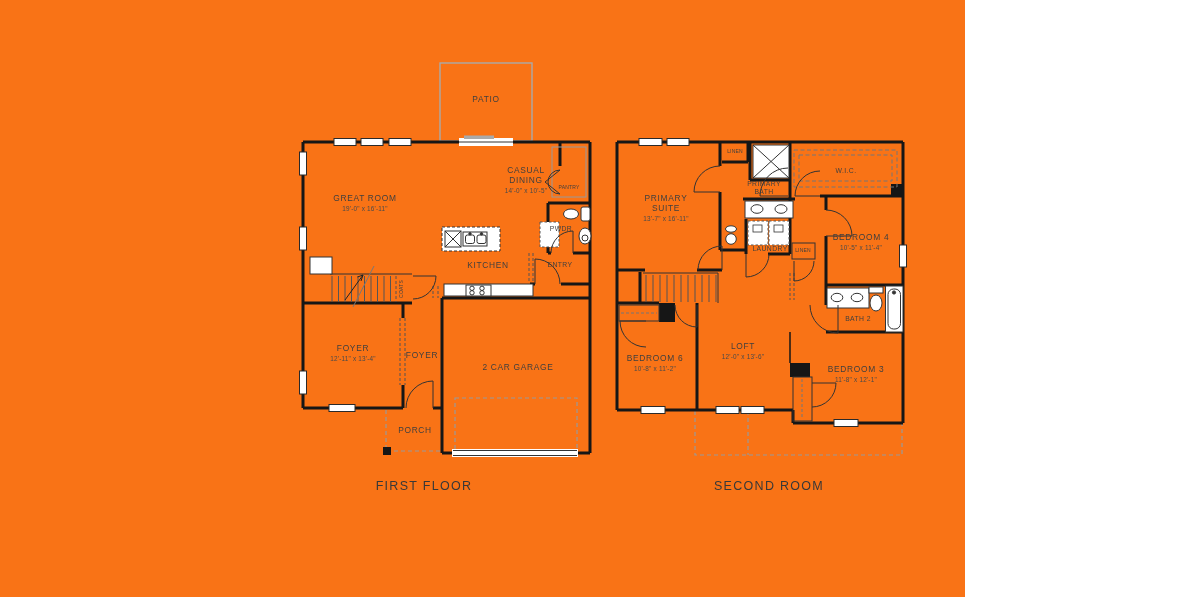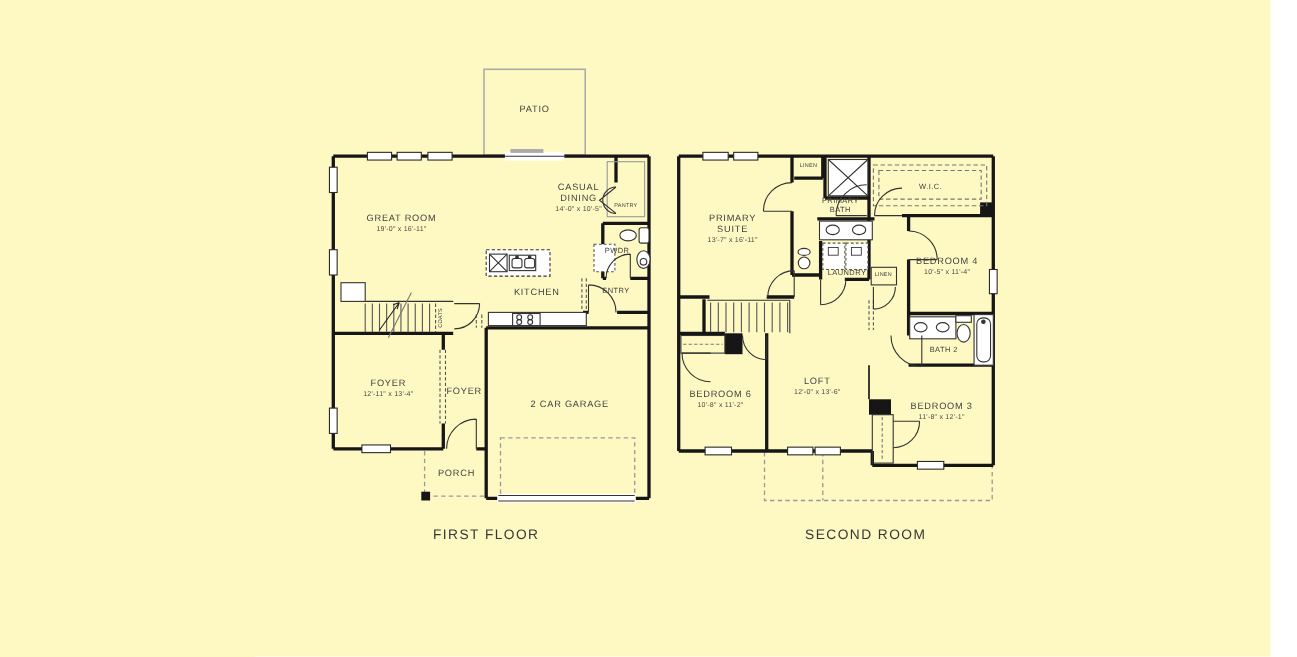--- a/index.html
+++ b/index.html
@@ -1,27 +1,27 @@
 <!DOCTYPE html>
 <html><head>
 <meta charset="utf-8">
 <style>
   html,body{margin:0;padding:0;background:#fff;}
-  #canvas{position:relative;width:1155px;height:597px;background:#fef9c3;overflow:hidden;
+  #canvas{position:relative;width:965px;height:597px;background:#f97316;overflow:hidden;
           font-family:"Liberation Sans",sans-serif;}
   svg{position:absolute;left:0;top:0;}
   .lbl{position:absolute;transform:translate(-50%,-50%);text-align:center;color:#3f3f3f;
        white-space:nowrap;line-height:1.18;}
   .lbl .nm{font-size:8.4px;letter-spacing:.7px;display:block;}
   .lbl .dims{font-size:6.4px;letter-spacing:.2px;display:block;color:#4a4a4a;margin-top:1px;}
   .lbl.small .nm{font-size:6.8px;letter-spacing:.4px;}
   .lbl.tiny .nm{font-size:5px;letter-spacing:.2px;}
   .lbl.rot{transform:translate(-50%,-50%) rotate(-90deg);}
   .title{position:absolute;transform:translate(-50%,-50%);font-size:12.5px;letter-spacing:1.3px;
-         color:#383838;white-space:nowrap;margin-left:18px;}
+         color:#383838;white-space:nowrap;}
 </style>
 </head>
 <body>
 
 <div id="canvas">
 
 <svg width="1179" height="597" viewBox="0 0 1179 597">
 
   <g fill="none" stroke="#aaaaaa" stroke-width="1.4">
     <rect x="440" y="63" width="92" height="78"></rect>

